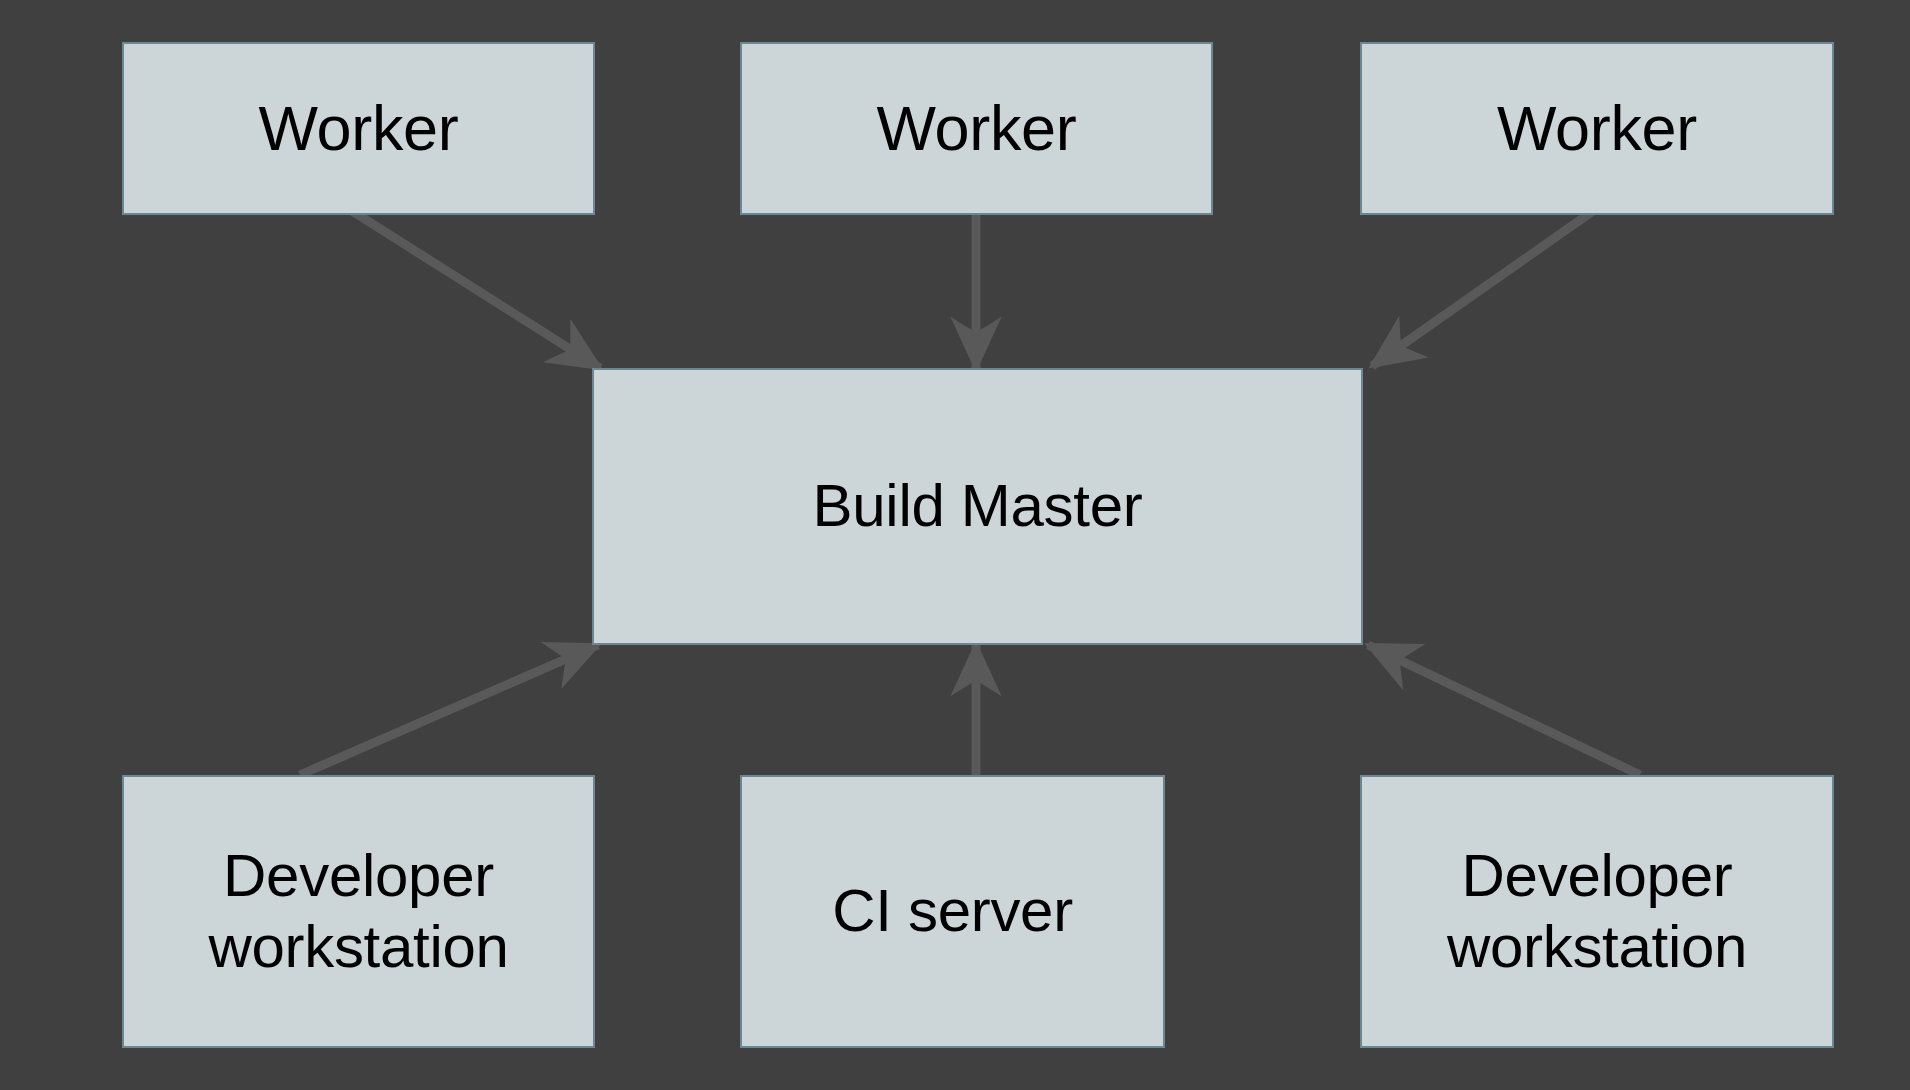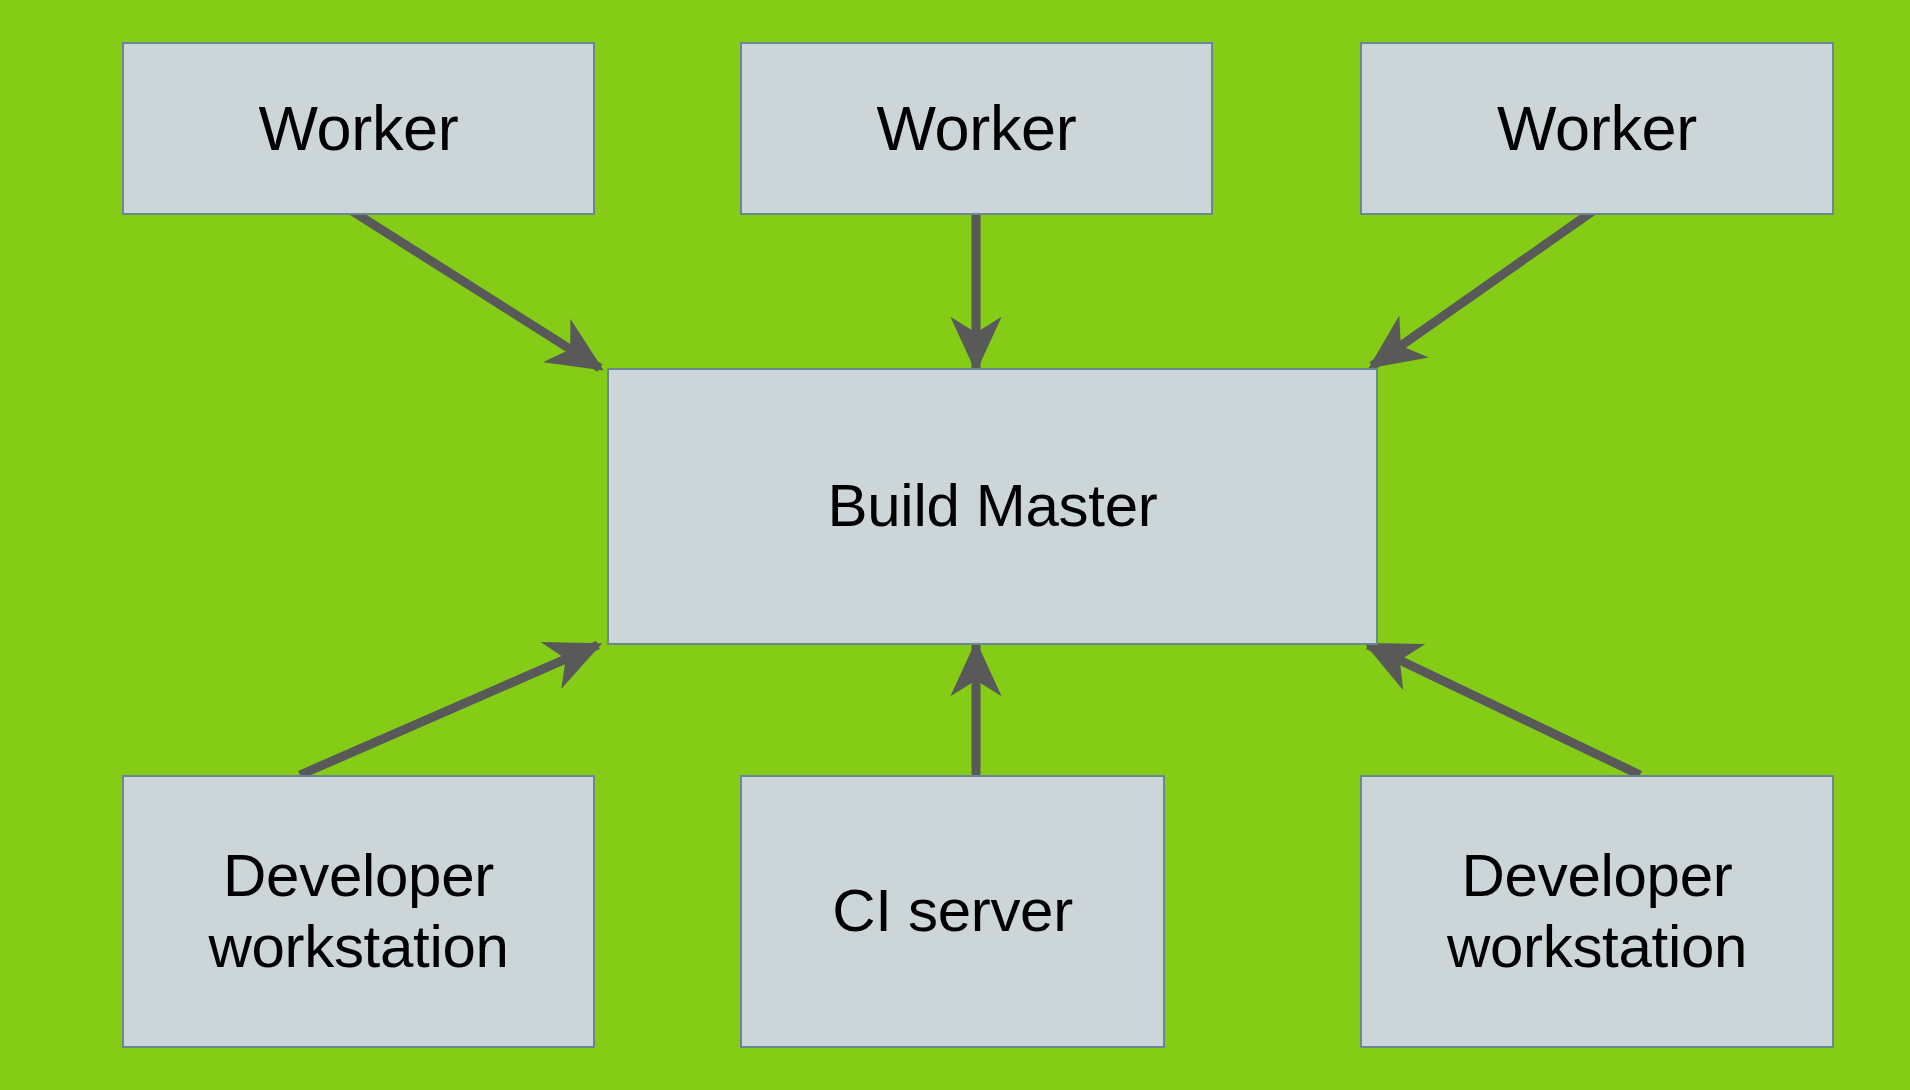--- a/index.html
+++ b/index.html
@@ -8,21 +8,21 @@
     padding: 0;
     background: #ffffff;
   }
   body {
     font-family: "Liberation Sans", sans-serif;
   }
   #canvas {
     position: relative;
     width: 1910px;
     height: 1090px;
-    background: #84cc16;
+    background: #404040;
     overflow: hidden;
   }
   .edges-layer {
     position: absolute;
     left: 0;
     top: 0;
     width: 1910px;
     height: 1090px;
     pointer-events: none;
   }
@@ -41,21 +41,21 @@
   }
   .node-label {
     display: block;
     padding: 0 6px;
     letter-spacing: -0.3px;
   }
   
   .n-worker-left   { left: 122px;  top: 42px;  width: 473px; height: 173px; font-size: 63px; }
   .n-worker-mid    { left: 740px;  top: 42px;  width: 473px; height: 173px; font-size: 63px; }
   .n-worker-right  { left: 1360px; top: 42px;  width: 474px; height: 173px; font-size: 63px; }
-  .n-build-master  { left: 592px;  top: 368px; width: 771px; height: 277px; font-size: 60px; margin-left: 15px; }
+  .n-build-master  { left: 592px;  top: 368px; width: 771px; height: 277px; font-size: 60px; }
   .n-devws-left    { left: 122px;  top: 775px; width: 473px; height: 273px; font-size: 60px; }
   .n-ci-server     { left: 740px;  top: 775px; width: 425px; height: 273px; font-size: 60px; }
   .n-devws-right   { left: 1360px; top: 775px; width: 474px; height: 273px; font-size: 60px; }
 </style>
 </head>
 <body>
 
 <div id="canvas">
 
   <svg class="edges-layer" viewBox="0 0 1910 1090" width="1910" height="1090" xmlns="http://www.w3.org/2000/svg">

